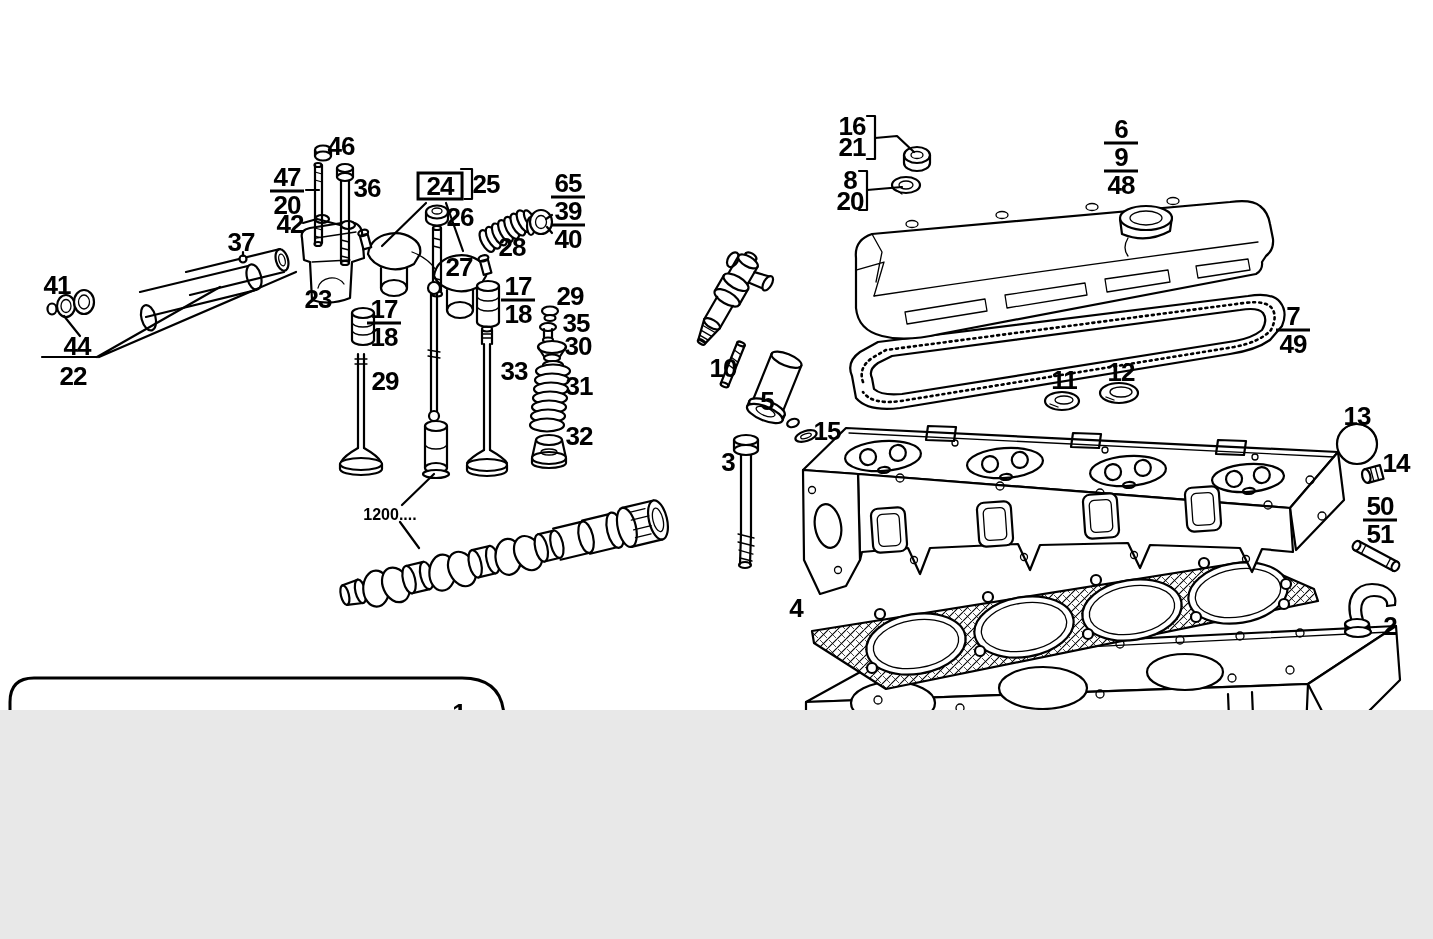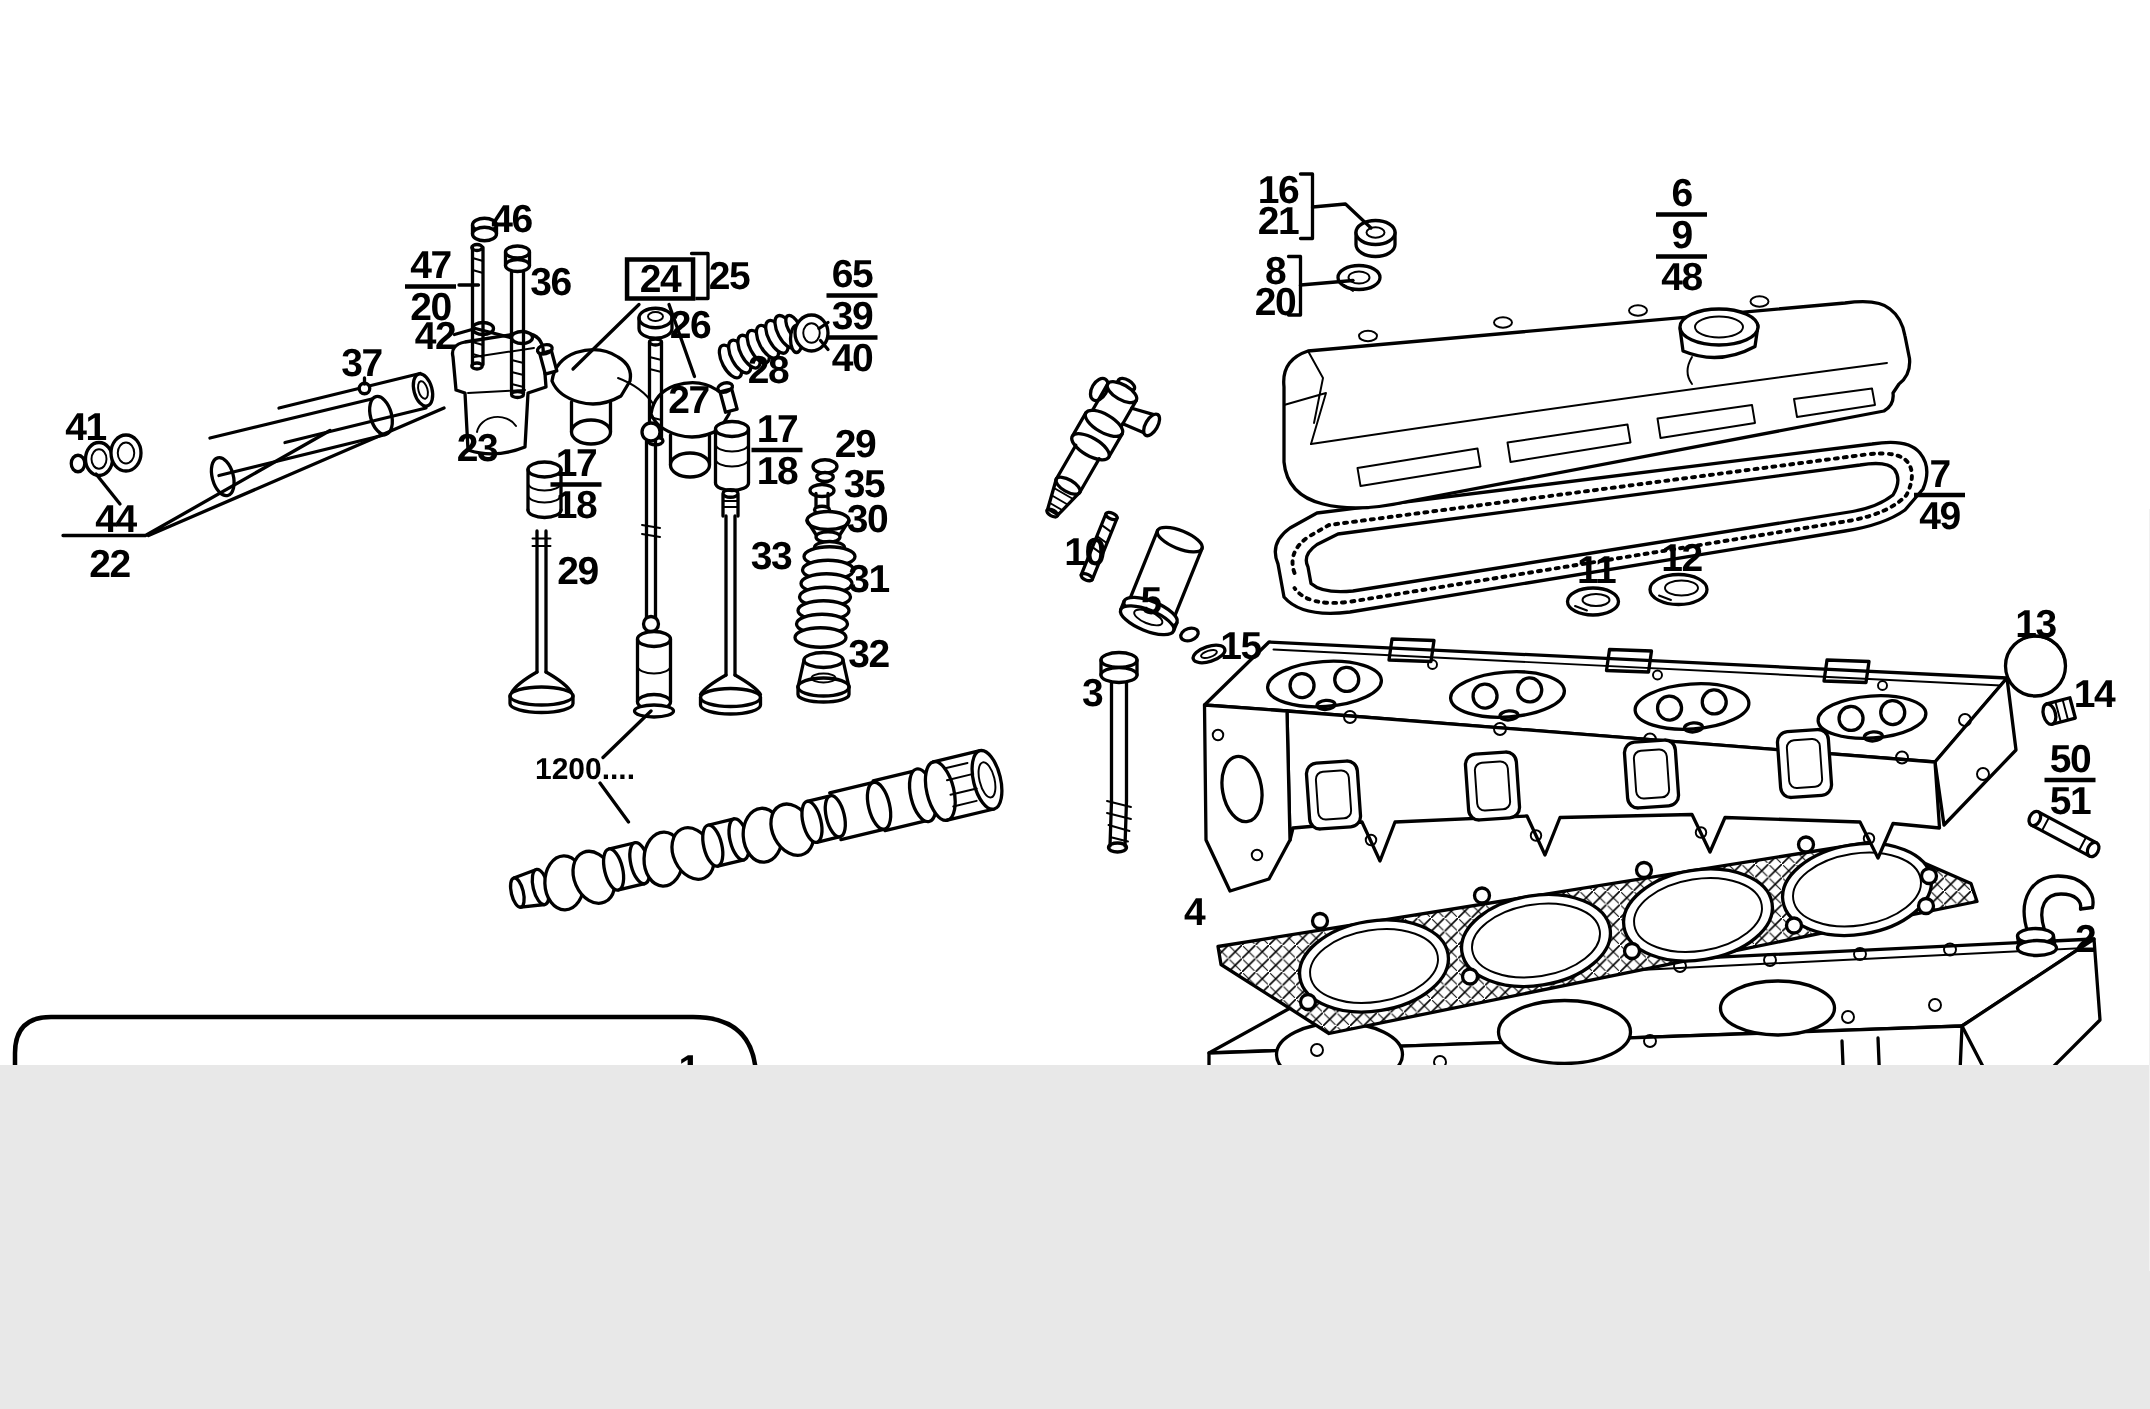--- a/index.html
+++ b/index.html
@@ -12,21 +12,21 @@
   svg .thin{stroke-width:1.3;}
   svg .bold{stroke-width:3;}
   svg .dots{stroke-dasharray:2 4;stroke-width:2.6;}
   #callout-layer{position:absolute;left:0;top:0;width:100%;height:100%;}
   .callout{position:absolute;transform:translate(-50%,-50%);display:flex;flex-direction:column;
            align-items:center;font-weight:bold;color:#000;z-index:5;}
   .callout .ln{display:block;font-size:26px;line-height:21px;padding:0 2px;white-space:nowrap;
                letter-spacing:-1px;}
   .callout .divider{height:0;border-top:3px solid #000;min-width:34px;margin:2px 0;align-self:stretch;}
   .callout.boxed{border:3px solid #000;padding:1px 5px;background:#fff;}
-  .callout.small .ln{font-size:20px;line-height:17px;letter-spacing:0;}
+  .callout.small .ln{font-size:16px;line-height:17px;letter-spacing:0;}
 </style>
 </head>
 <body>
 
 <div class="stage">
 <svg width="1433" height="939" viewBox="0 0 1433 939">
   <defs>
     <pattern id="xh" width="9" height="9" patternUnits="userSpaceOnUse">
       <rect width="9" height="9" style="fill:#ffffff;stroke:none"></rect>
       <path d="M0,9 L9,0" style="stroke:#000;stroke-width:1.1;fill:none"></path>

